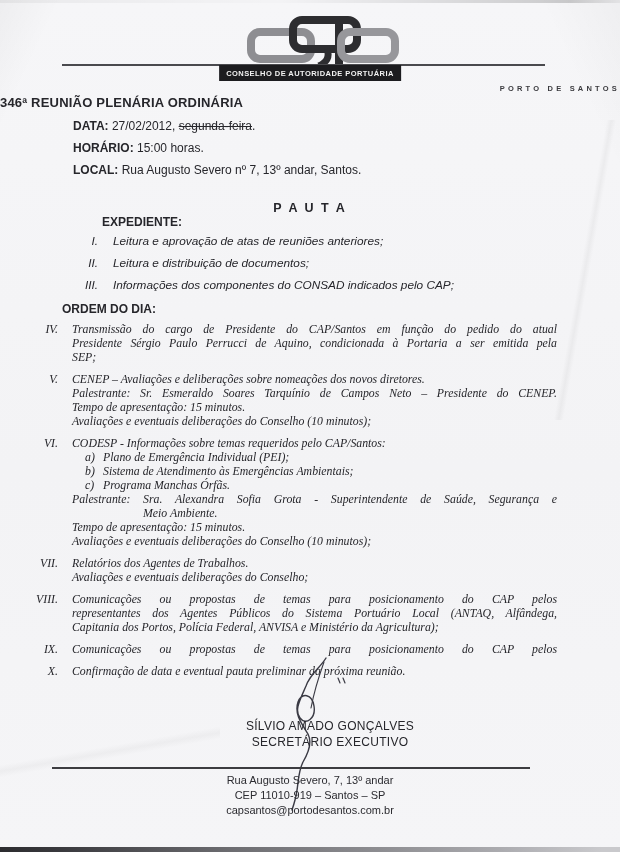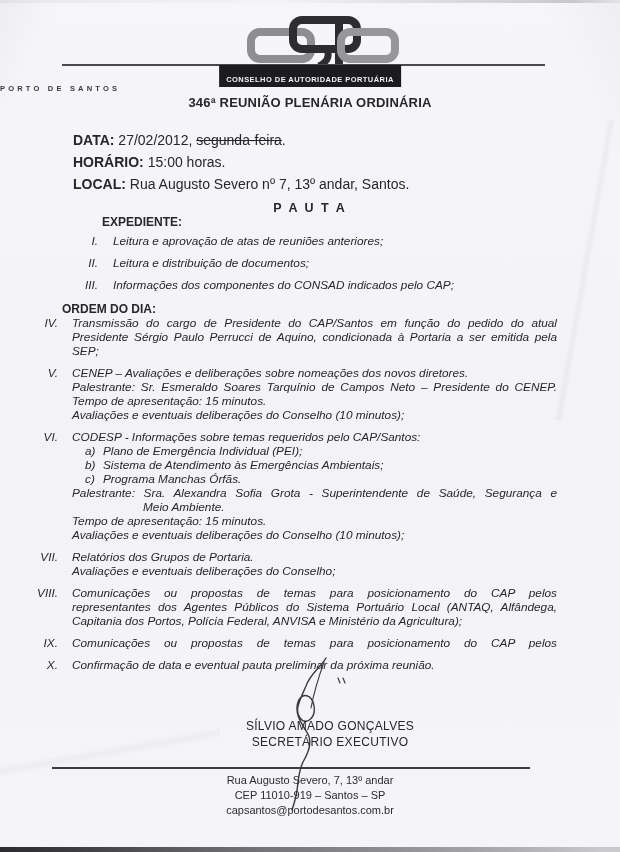--- a/index.html
+++ b/index.html
@@ -24,44 +24,44 @@
     background:linear-gradient(100deg,rgba(0,0,0,0) 46%,rgba(0,0,0,0.04) 50%,rgba(0,0,0,0) 54%);}
   .crease.c2{bottom:40px;left:0;width:220px;height:120px;
     background:linear-gradient(170deg,rgba(0,0,0,0) 46%,rgba(0,0,0,0.03) 50%,rgba(0,0,0,0) 54%);}
 
   
   .logo{position:absolute;top:14px;left:50%;transform:translateX(-50%);}
   .header-rule{position:absolute;top:64px;left:62px;width:483px;height:2px;background:#4a4a4e;}
   .band{position:absolute;top:65px;left:50%;transform:translateX(-50%);
     background:#1c1c1f;color:#f2f2f2;
     font-size:7.5px;font-weight:bold;letter-spacing:0.45px;
-    padding:10px 7px 3px 7px;white-space:nowrap;}
-  .subtitle{position:absolute;top:84px;left:0;right:16px;text-align:left;
+    padding:4px 7px 3px 7px;white-space:nowrap;}
+  .subtitle{position:absolute;top:84px;left:0;right:0;text-align:right;
     font-size:7.5px;font-weight:bold;letter-spacing:3.2px;color:#3a3a3e;}
 
-  .doc-title{position:absolute;top:95px;left:0;right:0;text-align:center;
+  .doc-title{position:absolute;top:95px;left:0;right:0;text-align:left;
     font-size:13px;font-weight:bold;letter-spacing:0.2px;}
 
-  .meta{position:absolute;top:129px;left:73px;font-size:14px;line-height:22px;}
+  .meta{position:absolute;top:115px;left:73px;font-size:12px;line-height:22px;}
   .meta b{font-weight:bold;}
   .struck{text-decoration:line-through;}
 
   .pauta{position:absolute;top:201px;left:0;right:0;text-align:center;
     font-size:12.5px;font-weight:bold;letter-spacing:2px;}
 
   .sec-heading{font-size:12px;font-weight:bold;margin:0 0 0 62px;}
   #expediente{position:absolute;top:215px;left:0;right:0;margin-left:40px;}
   #expediente .rows{margin-top:5px;}
   .erow{display:grid;grid-template-columns:58px 1fr;font-style:italic;
     font-size:11.8px;line-height:15px;margin-bottom:7px;}
   .erow .num{text-align:right;}
   .erow .txt{padding:0 60px 0 15px;}
 
   #ordem{position:absolute;top:302px;left:0;right:0;}
-  #ordem .rows{}
+  #ordem .rows{margin-top:6px;font-family:Liberation Serif, serif;}
   .oitem{display:grid;grid-template-columns:58px 1fr;font-style:italic;
     font-size:11.8px;line-height:14px;margin-bottom:8px;}
   .oitem .num{text-align:right;}
   .oitem .body{padding:0 63px 0 14px;}
   .ln{display:block;}
   .ln.j{text-align:justify;text-align-last:justify;}
   .subline{position:relative;padding-left:31px;}
   .submark{position:absolute;left:13px;}
   .indent2{padding-left:71px;}
 
@@ -166,21 +166,21 @@
           <span class="ln j">Palestrante: Sra. Alexandra Sofia Grota - Superintendente de Saúde, Segurança e</span>
           <span class="ln indent2">Meio Ambiente.</span>
           <span class="ln">Tempo de apresentação: 15 minutos.</span>
           <span class="ln">Avaliações e eventuais deliberações do Conselho (10 minutos);</span>
         </span>
       </div>
 
       <div class="oitem">
         <span class="num">VII.</span>
         <span class="body">
-          <span class="ln">Relatórios dos Grupos de Portaria.</span>
+          <span class="ln">Relatórios dos Agentes de Trabalhos.</span>
           <span class="ln">Avaliações e eventuais deliberações do Conselho;</span>
         </span>
       </div>
 
       <div class="oitem">
         <span class="num">VIII.</span>
         <span class="body">
           <span class="ln j">Comunicações ou propostas de temas para posicionamento do CAP pelos</span>
           <span class="ln j">representantes dos Agentes Públicos do Sistema Portuário Local (ANTAQ, Alfândega,</span>
           <span class="ln">Capitania dos Portos, Polícia Federal, ANVISA e Ministério da Agricultura);</span>

